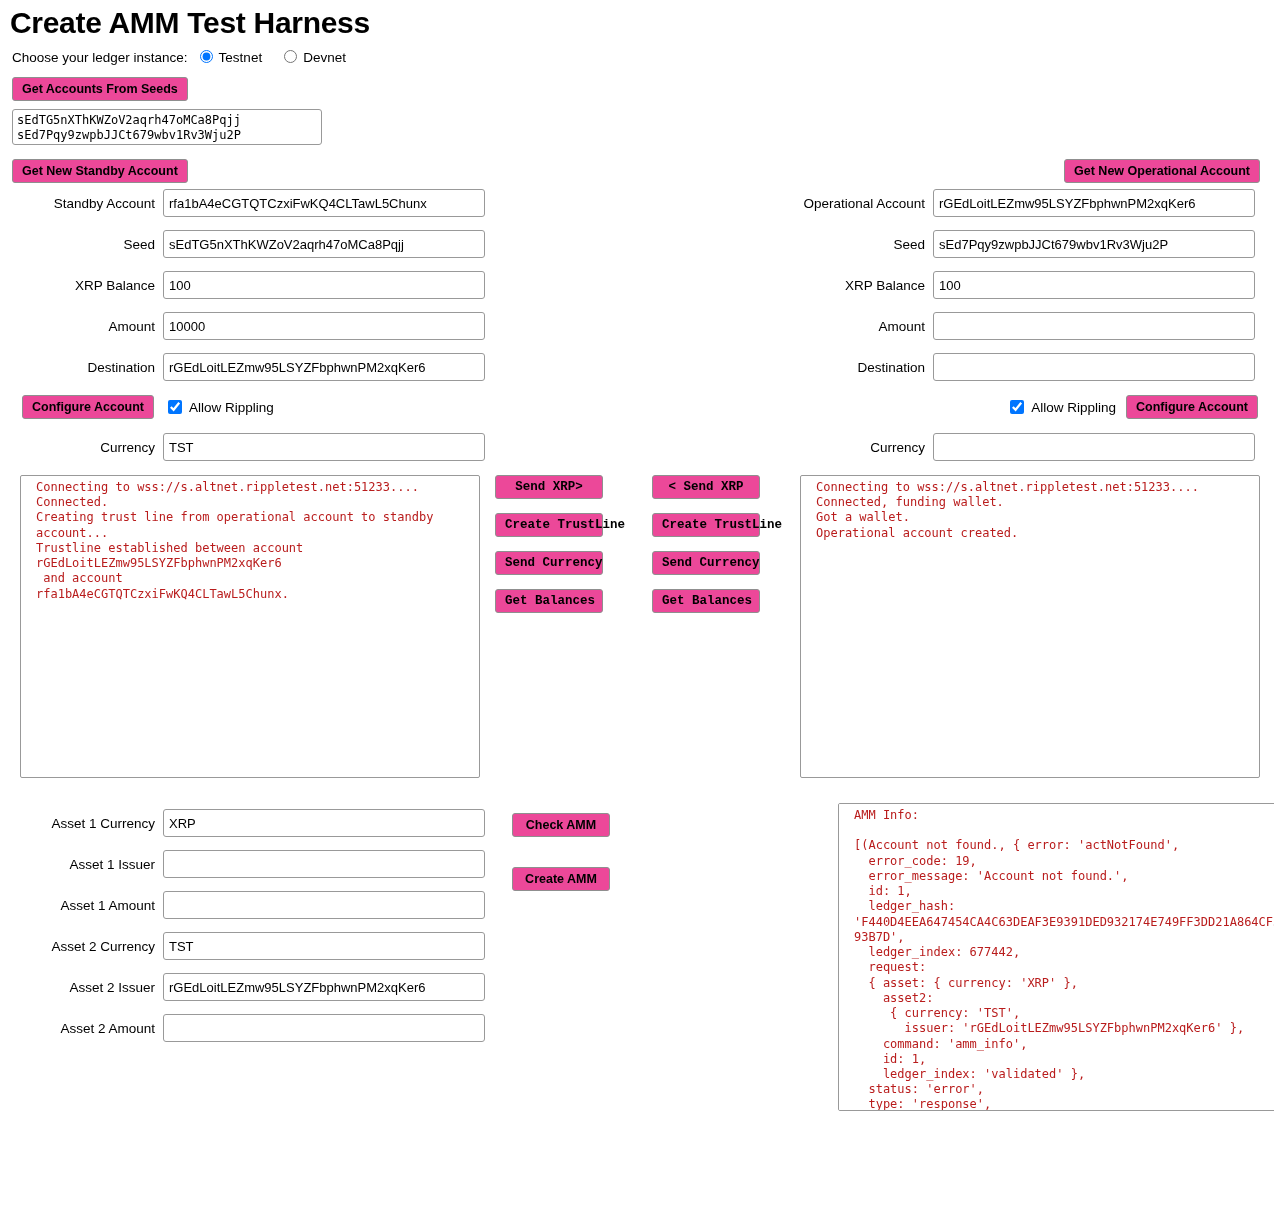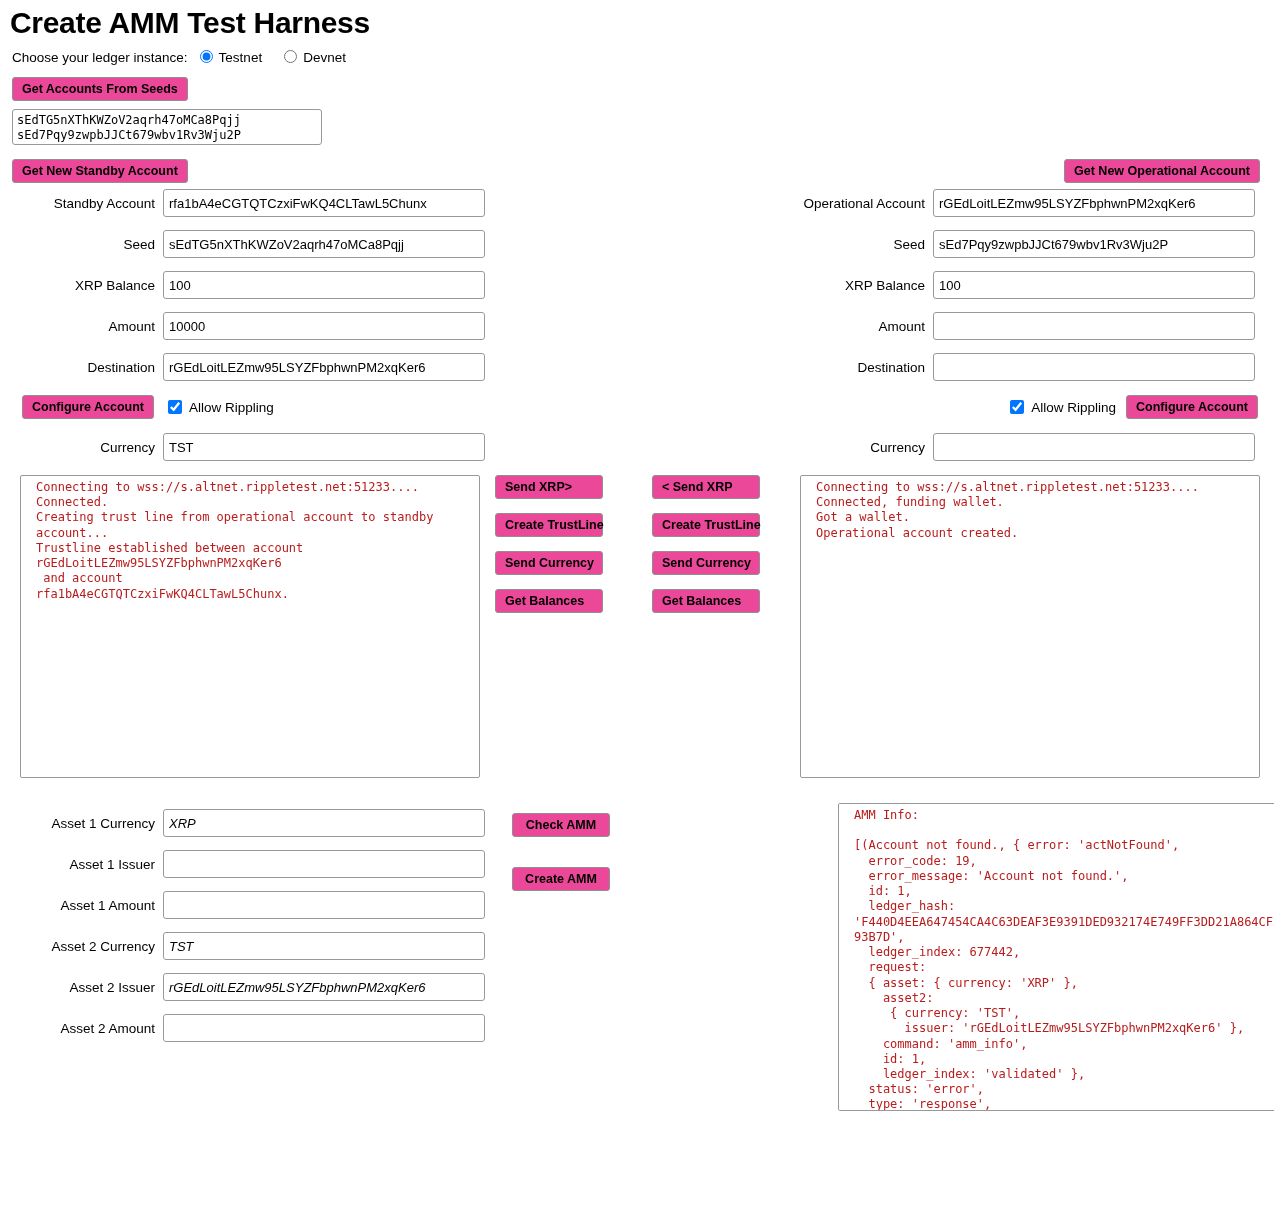--- a/index.html
+++ b/index.html
@@ -134,25 +134,25 @@
     top: 0;
     left: 495px;
     width: 280px;
   }
   .mid-row {
     display: flex;
     justify-content: space-between;
     width: 265px;
     margin-bottom: 14px;
   }
-  .mid-row .btn { width: 108px; text-align: left; }
+  .mid-row .btn { width: 108px; text-align: center; font-family: Liberation Mono, monospace; }
   .assets-area { position: relative; margin-top: 14px; }
   .assets-left { position: absolute; left: 12px; top: 0; width: 490px; }
   .assets-left .flabel { width: 143px; }
-  .assets-left input.tf { width: 310px; font-style: italic; }
+  .assets-left input.tf { width: 310px; }
   .assets-buttons { position: absolute; left: 512px; top: 4px; }
   .assets-buttons .btn { width: 98px; text-align: center; margin-bottom: 30px; display: block; }
   .amm-info {
     position: absolute;
     left: 795px;
     top: -6px;
     width: 465px;
     height: 308px;
     margin-left: 43px;
   }

